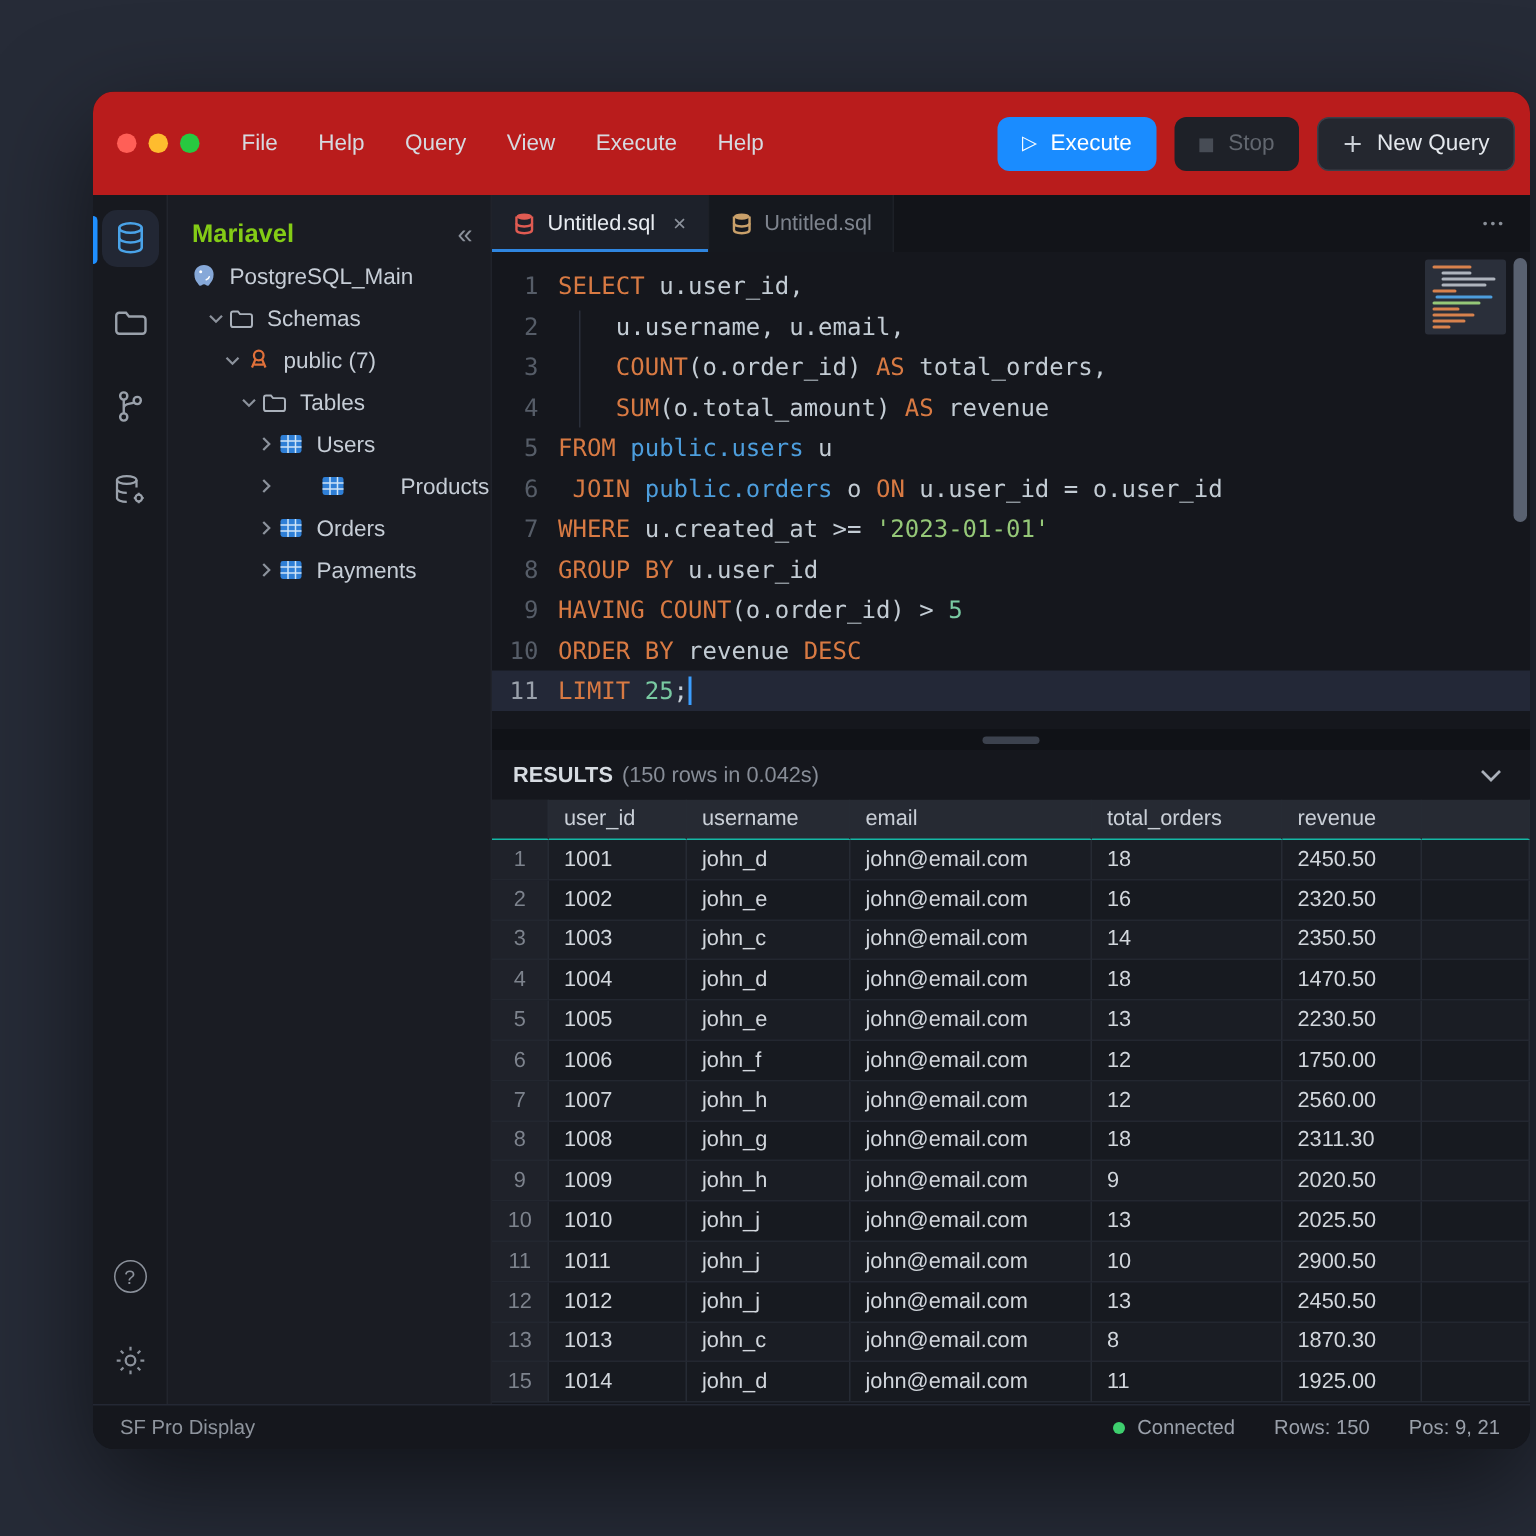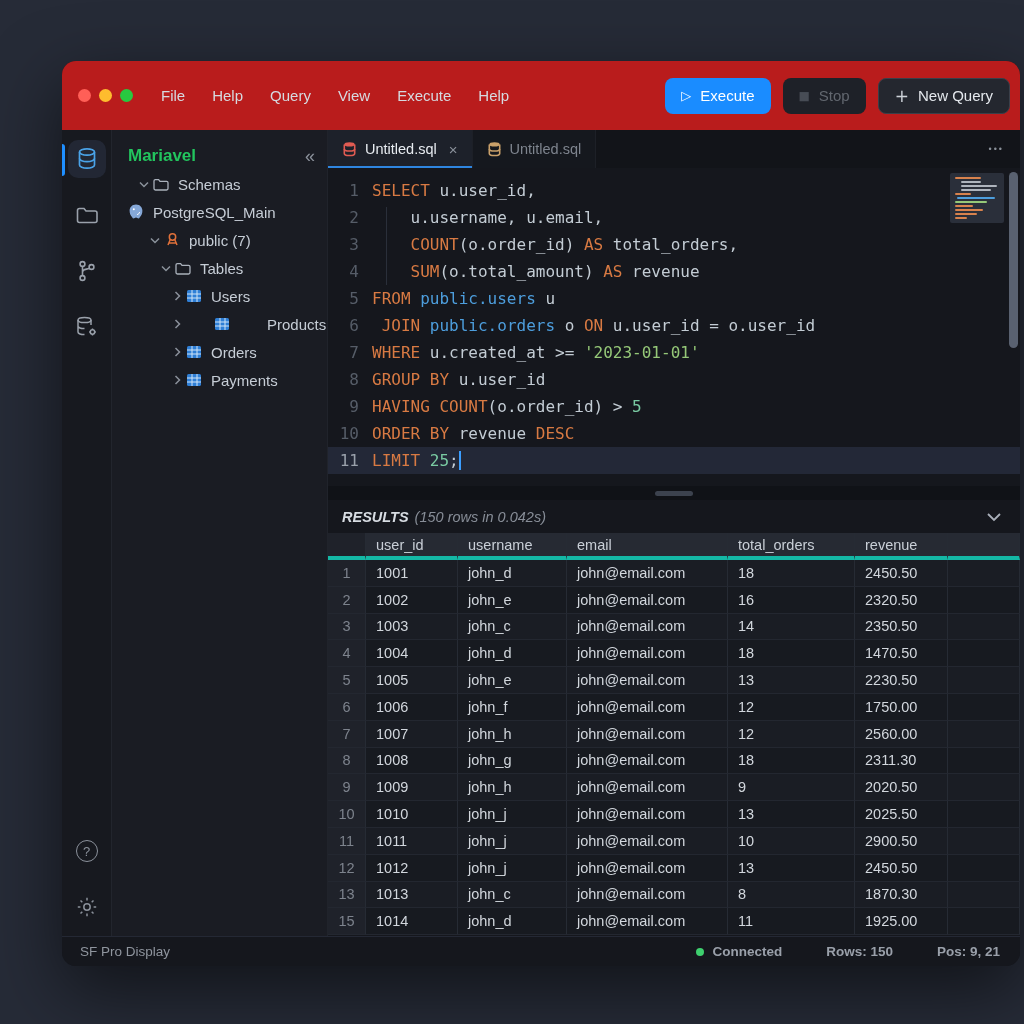--- a/index.html
+++ b/index.html
@@ -36,21 +36,21 @@
                margin-bottom:18px; border-radius:10px; cursor:pointer; }
   .rail-item.active { background:#222734; }
   .rail-indicator { position:absolute; left:0; top:14px; width:3px; height:32px; background:#1f8fff; border-radius:0 3px 3px 0; }
   .rail-spacer { flex:1; }
   .help-circle { width:22px; height:22px; border:1.6px solid #8b919b; border-radius:50%;
                  color:#8b919b; font-size:13px; display:flex; align-items:center; justify-content:center; }
 
   .sidebar { width:216px; background:#1a1c23; border-right:1px solid #20232b; flex:none;
              padding-top:12px; overflow:hidden; }
   .sb-title-row { display:flex; align-items:center; padding:0 14px 0 16px; height:28px; }
-  .sb-title { color:#22c55e; font-size:17px; font-weight:bold; }
+  .sb-title { color:#84cc16; font-size:17px; font-weight:bold; }
   .sb-collapse { margin-left:auto; color:#8b919b; font-size:18px; cursor:pointer; letter-spacing:-2px; }
   .sb-section { color:#787e88; font-size:11.5px; font-weight:bold; letter-spacing:.8px;
                 padding:14px 16px 8px; }
   .tree-row { display:flex; align-items:center; height:28px; cursor:pointer; color:#c6cdd6; font-size:15px; }
   .chev { width:14px; flex:none; display:flex; align-items:center; justify-content:center; }
   .tree-ic { width:20px; flex:none; display:flex; align-items:center; justify-content:center; margin-right:7px; }
 
   .content { flex:1; display:flex; flex-direction:column; min-width:0; background:#7f1d1d; }
 
   
@@ -81,40 +81,40 @@
   .minimap i { height:2px; border-radius:1px; display:block; }
   .vscroll { position:absolute; right:2px; top:4px; width:9px; height:176px; background:#596170; border-radius:5px; }
 
   
   .splitter { height:14px; background:#101217; display:flex; align-items:center; justify-content:center;
               flex:none; cursor:row-resize; }
   .splitter-pill { width:38px; height:5px; border-radius:3px; background:#3c424e; }
 
   
   .results { flex:1; display:flex; flex-direction:column; min-height:0; background:#15171d; }
-  .results-head { height:33px; display:flex; align-items:center; padding:0 18px 0 14px; flex:none;font-style:italic; }
+  .results-head { height:33px; display:flex; align-items:center; padding:0 18px 0 14px; flex:none; }
   .results-title { color:#d7dce2; font-size:14.5px; font-weight:bold; }
   .results-meta { color:#878d97; font-size:14.5px; margin-left:6px; }
   .results-chevron { margin-left:auto; cursor:pointer; display:flex; }
 
   .grid { flex:1; overflow:hidden; font-size:14.5px; }
   .g-row { display:grid; grid-template-columns:38px 92px 109px 161px 127px 93px 1fr; height:26.8px; }
   .g-row > div { display:flex; align-items:center; padding:0 10px; border-right:1px solid #262b34;
                  border-bottom:1px solid #232730; overflow:hidden; white-space:nowrap; }
   .g-head { background:#262a33; color:#c9cfd7; height:27px; }
-  .g-head > div { border-bottom:4px solid #14b8a6; }
+  .g-head > div { border-bottom:1px solid #14b8a6; }
   .g-num { justify-content:center; color:#7d838d; background:#1f222a; padding:0 4px !important; }
   .g-cell { color:#d2d7dd; }
   .g-row.odd  { background:#1a1d24; }
   .g-row.even { background:#171a20; }
 
   
   .statusbar { height:30px; background:#15171d; border-top:1px solid #242834; display:flex;
                align-items:center; padding:0 20px 0 18px; flex:none; font-size:13.5px; color:#8f959e; }
-  .sb-right { margin-left:auto; display:flex; gap:44px; color:#9aa0aa;font-weight:bold; }
+  .sb-right { margin-left:auto; display:flex; gap:26px; color:#9aa0aa; }
   .conn { display:flex; align-items:center; gap:8px; }
   .conn-dot { width:8px; height:8px; border-radius:50%; background:#3ecf6e; }
 
   svg { display:block; }
 </style>
 </head>
 <body>
 
 <div class="window">
 
@@ -202,42 +202,42 @@
         </span>
       </div>
     </div>
 
     <div class="sidebar">
       <div class="sb-title-row">
         <span class="sb-title">Mariavel</span>
         <span class="sb-collapse">«</span>
       </div>
       <div id="tree">
-          <div class="tree-row" style="padding-left: 25px;">
-            <span class="chev">
-              <svg width="10" height="7" viewBox="0 0 10 7" fill="none" stroke="#8b919b" stroke-width="1.5">
-                <path d="M1 1.5l4 4 4-4"></path>
-              </svg>
-            </span>
-            <span class="tree-ic">
-              <svg width="16" height="13" viewBox="0 0 16 13" fill="none" stroke="#aab1bb" stroke-width="1.3">
-                <path d="M1 3c0-.8.6-1.4 1.4-1.4h3.2l1.4 1.8h6.6c.8 0 1.4.6 1.4 1.4v5.8c0 .8-.6 1.4-1.4 1.4H2.4c-.8 0-1.4-.6-1.4-1.4z"></path>
-              </svg>
-            </span>
-            <span>Schemas</span>
-          </div>
           <div class="tree-row" style="padding-left: 14px;">
             <span class="tree-ic">
               <svg width="18" height="18" viewBox="0 0 18 18">
                 <path d="M9 1.6C5 1.6 2.6 4.6 2.6 7.8c0 3.1 1.2 5 2.2 6 .6.6.6 1.7 1.7 1.7 1 0 1.4-1 2.5-1s1.5 1 2.5 1c1.1 0 1.1-1.1 1.7-1.7 1-1 2.2-2.9 2.2-6C15.4 4.6 13 1.6 9 1.6z" fill="#86a8d8"></path>
                 <circle cx="6.8" cy="6.2" r="1" fill="#fff"></circle>
                 <path d="M10.5 11.5c1-.3 1.8-1 2-2" stroke="#fff" stroke-width="1" fill="none" stroke-linecap="round"></path>
               </svg>
             </span>
             <span>PostgreSQL_Main</span>
+          </div>
+          <div class="tree-row" style="padding-left: 25px;">
+            <span class="chev">
+              <svg width="10" height="7" viewBox="0 0 10 7" fill="none" stroke="#8b919b" stroke-width="1.5">
+                <path d="M1 1.5l4 4 4-4"></path>
+              </svg>
+            </span>
+            <span class="tree-ic">
+              <svg width="16" height="13" viewBox="0 0 16 13" fill="none" stroke="#aab1bb" stroke-width="1.3">
+                <path d="M1 3c0-.8.6-1.4 1.4-1.4h3.2l1.4 1.8h6.6c.8 0 1.4.6 1.4 1.4v5.8c0 .8-.6 1.4-1.4 1.4H2.4c-.8 0-1.4-.6-1.4-1.4z"></path>
+              </svg>
+            </span>
+            <span>Schemas</span>
           </div>
           <div class="tree-row" style="padding-left: 36px;">
             <span class="chev">
               <svg width="10" height="7" viewBox="0 0 10 7" fill="none" stroke="#8b919b" stroke-width="1.5">
                 <path d="M1 1.5l4 4 4-4"></path>
               </svg>
             </span>
             <span class="tree-ic">
               <svg width="15" height="16" viewBox="0 0 15 16" fill="none" stroke="#e0703a" stroke-width="1.5">
                 <circle cx="7.5" cy="5" r="3.2"></circle>

